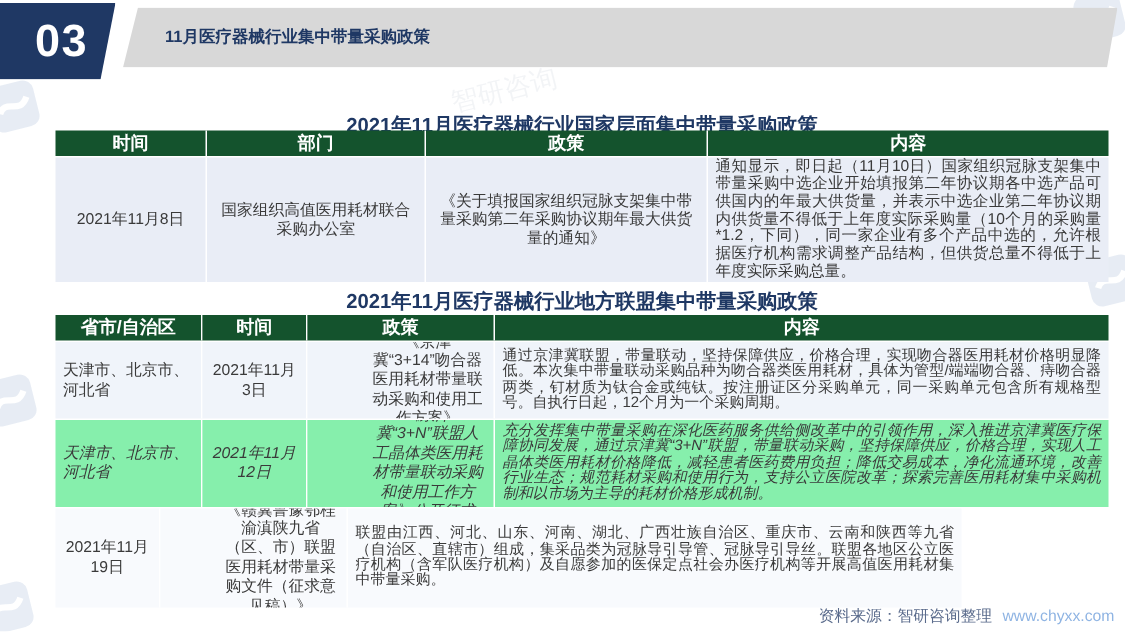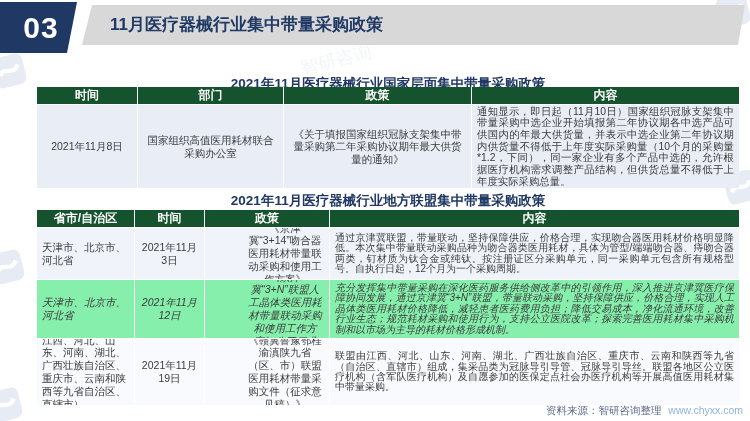--- a/index.html
+++ b/index.html
@@ -18,21 +18,21 @@
     display:flex; align-items:center; justify-content:center;
     font-size:30px; font-weight:bold; padding-right:10px; letter-spacing:1px;padding-left:15px;
   }
   .titlebar {
     position:absolute; left:82px; top:5px; width:663px; height:40px;
     background:#D8D8D8;
     clip-path:polygon(10px 0, 100% 0, calc(100% - 7px) 100%, 0 100%);
   }
   .titlebar .t {
     display:block; padding-left:28px; line-height:40px;
-    color:#1F3864; font-size:17px; font-weight:bold;
+    color:#1F3864; font-size:11px; font-weight:bold;
   }
 
   
   .sec-title {
     position:absolute; left:37px; width:702px; text-align:center;
     color:#1F3864; font-size:13.5px; font-weight:bold;
   }
   .sec-title.s1 { top:75px; }
   .sec-title.s2 { top:192px; }
 
@@ -193,23 +193,20 @@
         </div>
       <div class="cell c3">
           <div class="inner txt-c policy">《京津冀“3+N”联盟人工晶体类医用耗材带量联动采购和使用工作方案》公开征求</div>
         </div>
       <div class="cell c4">
           <div class="inner txt-j content">充分发挥集中带量采购在深化医药服务供给侧改革中的引领作用，深入推进京津冀医疗保障协同发展，通过京津冀“3+N”联盟，带量联动采购，坚持保障供应，价格合理，实现人工晶体类医用耗材价格降低，减轻患者医药费用负担；降低交易成本，净化流通环境，改善行业生态；规范耗材采购和使用行为，支持公立医院改革；探索完善医用耗材集中采购机制和以市场为主导的耗材价格形成机制。</div>
         </div>
     </div>
 
     <div class="trow brow r3">
-      <div class="cell c1">
-          <div class="inner txt-l region">江西、河北、山东、河南、湖北、广西壮族自治区、重庆市、云南和陕西等九省自治区、直辖市）</div>
-        </div>
       <div class="cell c2">
           <div class="inner txt-c">2021年11月19日</div>
         </div>
       <div class="cell c3">
           <div class="inner txt-c policy">《赣冀鲁豫鄂桂渝滇陕九省（区、市）联盟医用耗材带量采购文件（征求意见稿）》</div>
         </div>
       <div class="cell c4">
           <div class="inner txt-j content">联盟由江西、河北、山东、河南、湖北、广西壮族自治区、重庆市、云南和陕西等九省（自治区、直辖市）组成，集采品类为冠脉导引导管、冠脉导引导丝。联盟各地区公立医疗机构（含军队医疗机构）及自愿参加的医保定点社会办医疗机构等开展高值医用耗材集中带量采购。</div>
         </div>
     </div>

